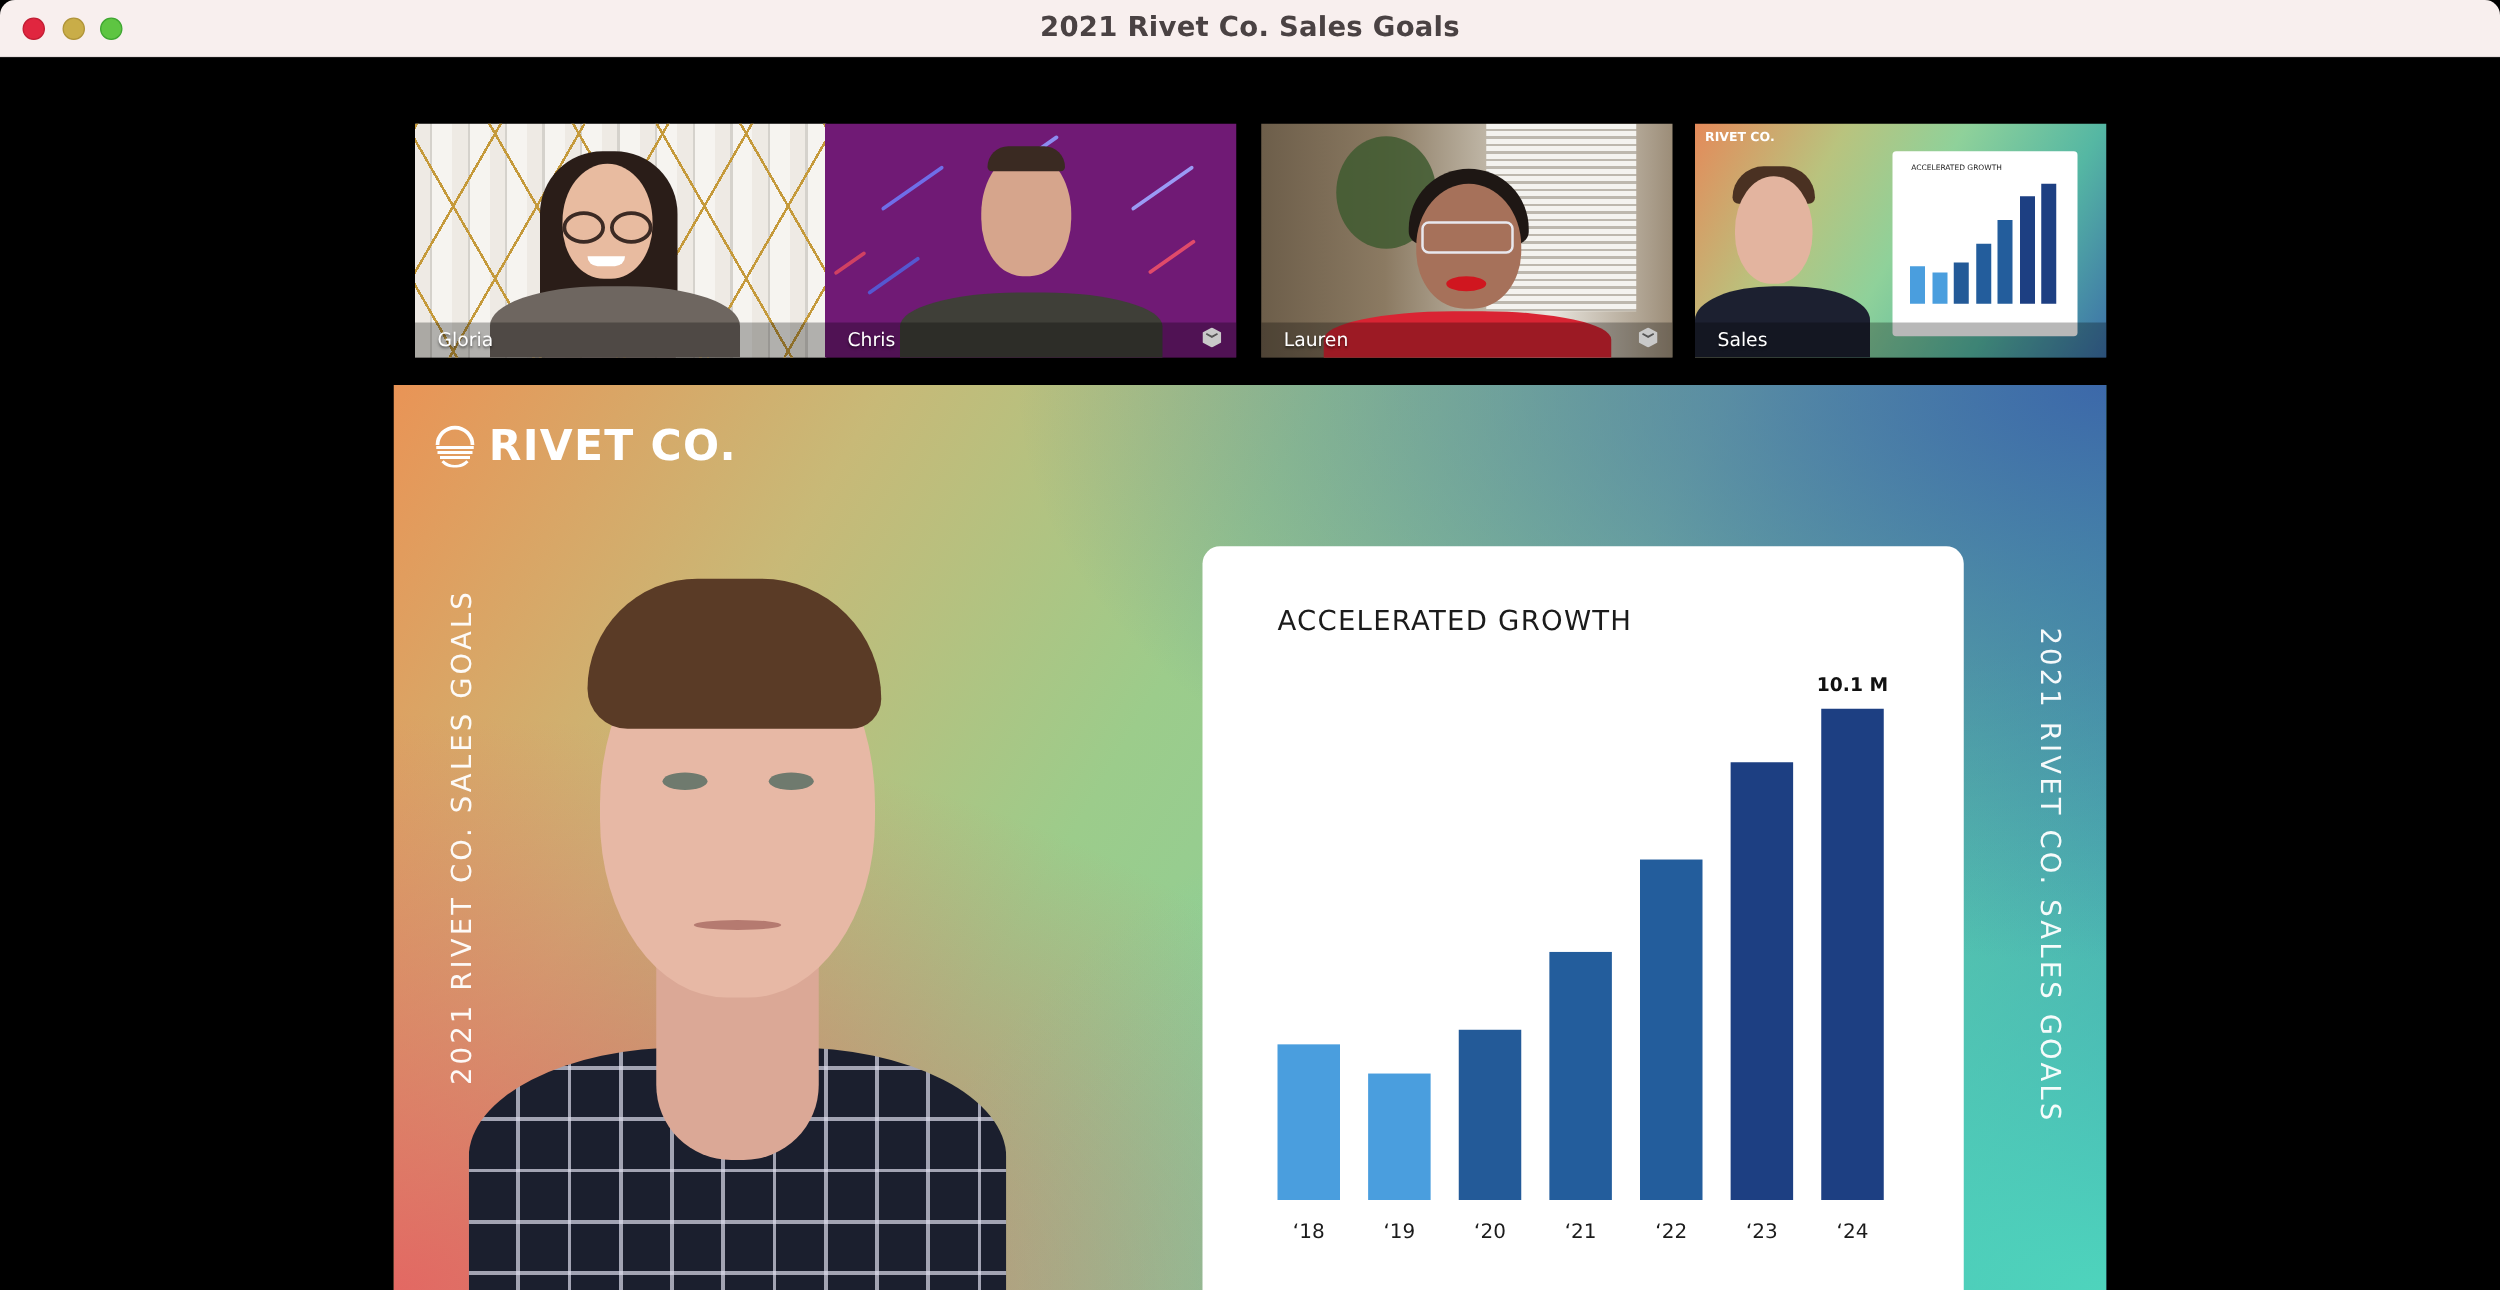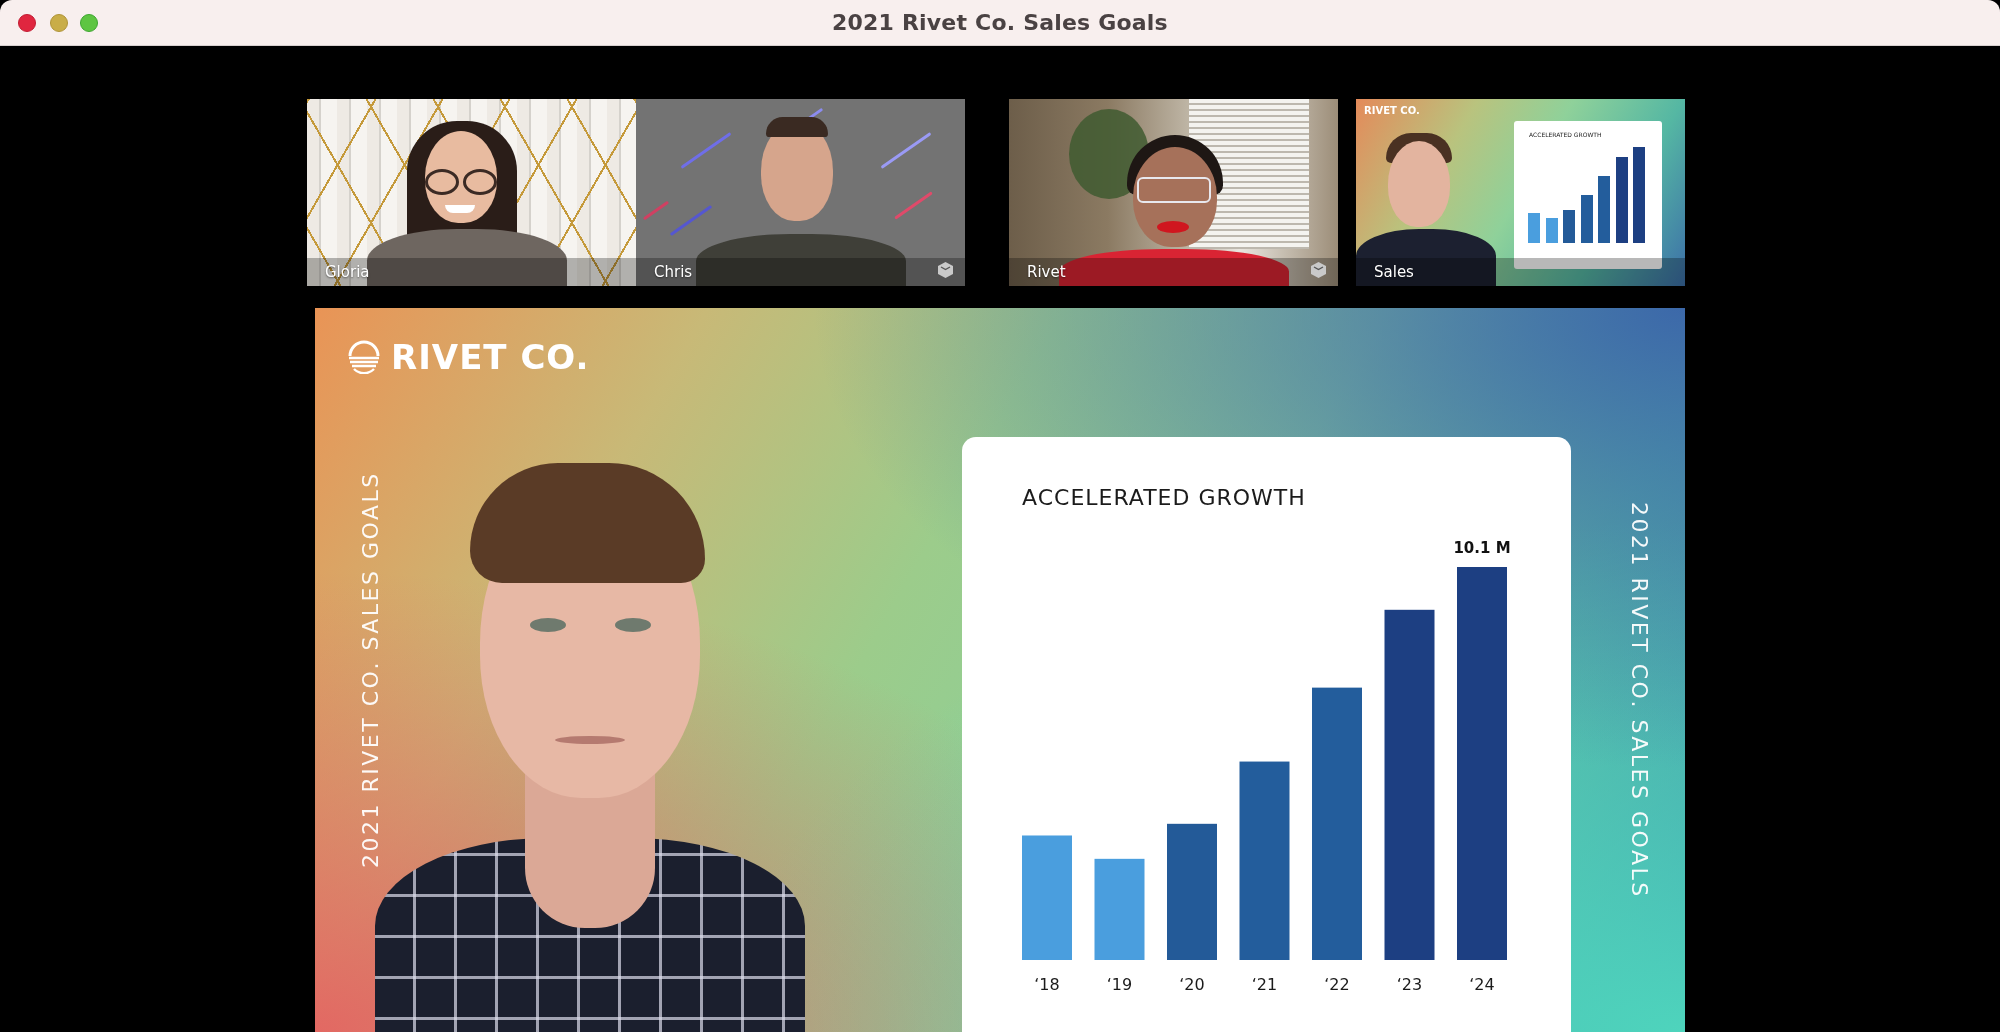--- a/index.html
+++ b/index.html
@@ -37,28 +37,28 @@
   }
   .tile .mic-icon {
     position: absolute; right: 12px; bottom: 8px; width: 15px; height: 16px;
   }
   .person { position: absolute; }
   .head { position: absolute; border-radius: 50% 50% 46% 46%; }
   .hair { position: absolute; }
   .torso { position: absolute; border-radius: 45% 45% 0 0; }
 
   
-  #tile-gloria { left: 307px;
+  #tile-gloria { left: 332px;
     background:
       repeating-linear-gradient(60deg, transparent 0 28px, #c59a3b 28px 30px, transparent 30px 58px),
       repeating-linear-gradient(-60deg, transparent 0 28px, #c59a3b 28px 30px, transparent 30px 58px),
       repeating-linear-gradient(90deg, #eeeae4 0 12px, #d5d2cc 12px 14px, #f6f4f0 14px 30px);
   }
   
-  #tile-chris { left: 636px; background: #737373; }
+  #tile-chris { left: 660px; background: #701a75; }
   .streak { position: absolute; height: 3px; border-radius: 2px; transform: rotate(-35deg); }
   
   #tile-lauren { left: 1009px;
     background: linear-gradient(90deg, #6d5e4a 0%, #8b7a62 30%, #bfb6a6 55%, #e9e6df 70%, #9c8d78 100%);
   }
   .blinds { position: absolute; left: 180px; top: 0; width: 120px; height: 150px;
     background: repeating-linear-gradient(180deg, #f4f3ef 0 4px, #bdb8ae 4px 6px); }
   
   #tile-andrew { left: 1356px;
     background: linear-gradient(120deg, #e48a5a 0%, #b9c37e 28%, #8fd19a 50%, #55b7a3 75%, #3c6fa8 100%);
@@ -154,21 +154,21 @@
     <div class="blinds"></div>
     <div class="person">
       <div style="position:absolute;left:60px;top:10px;width:80px;height:90px;background:#3f5a30;border-radius:50%;opacity:0.85;"></div>
       <div class="hair" style="left:118px;top:36px;width:96px;height:60px;background:#1e1714;border-radius:50px 50px 10px 10px;"></div>
       <div class="head" style="left:124px;top:48px;width:84px;height:100px;background:#a6715a;"></div>
       <div style="position:absolute;left:128px;top:78px;width:74px;height:26px;border:2px solid #e8e8ee;border-radius:6px;"></div>
       <div style="position:absolute;left:148px;top:122px;width:32px;height:12px;background:#d0161f;border-radius:50%;"></div>
       <div class="torso" style="left:50px;top:150px;width:230px;height:50px;background:#d92433;"></div>
     </div>
     <div class="namebar"></div>
-    <span class="name">Rivet</span>
+    <span class="name">Lauren</span>
     <svg class="mic-icon" viewBox="0 0 15 16">
       <path d="M7.5 0 L15 4 L15 12 L7.5 16 L0 12 L0 4 Z" fill="#c9c9c9"></path>
       <path d="M3 5 L7.5 7.5 L12 5" stroke="#555" stroke-width="1.4" fill="none"></path>
     </svg>
   </div>
 
   <div class="tile" id="tile-andrew">
     <div class="mini-logo">RIVET CO.</div>
     <div class="person">
       <div class="hair" style="left:30px;top:34px;width:66px;height:30px;background:#4a3122;border-radius:30px 30px 6px 6px;"></div>

